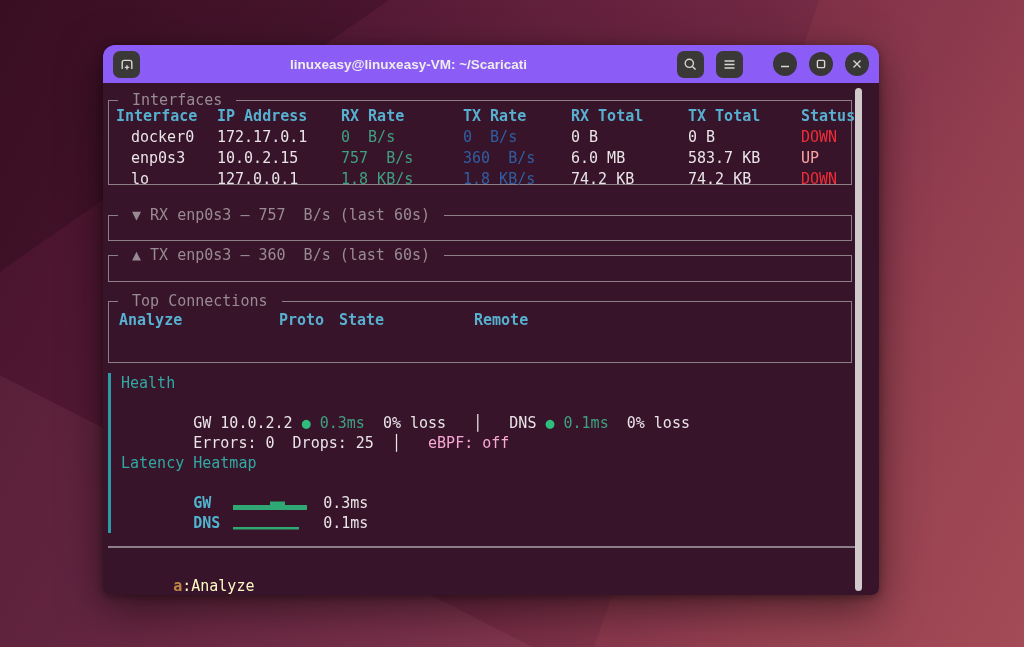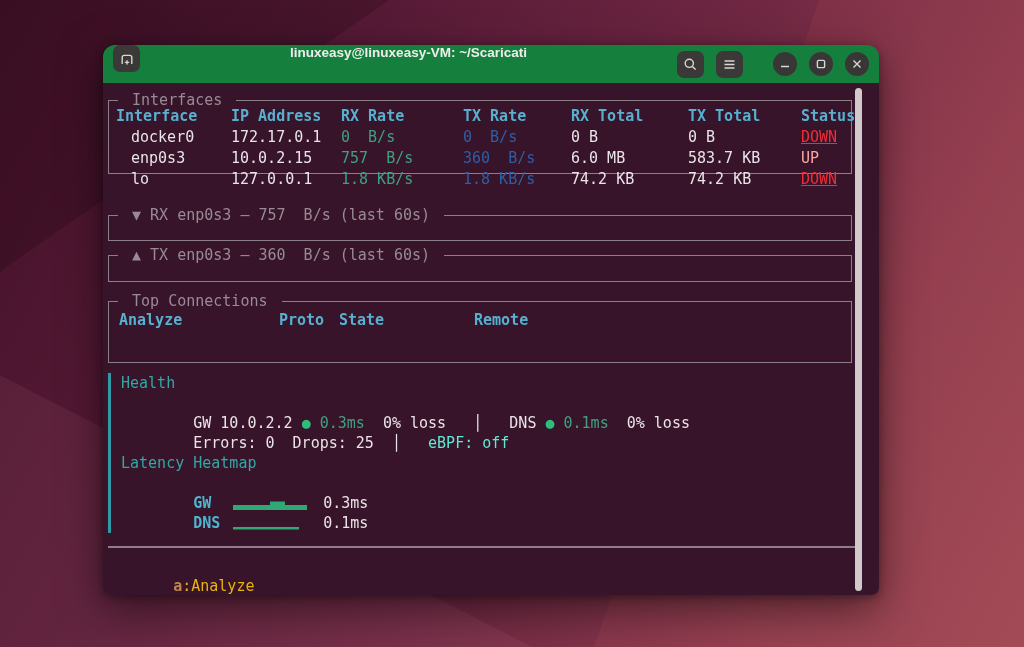--- a/index.html
+++ b/index.html
@@ -12,75 +12,75 @@
   .facet { position:absolute; inset:0; }
   .facet.f1 { background:rgba(0,0,0,0.16); clip-path:polygon(0 0,38% 0,0 42%); }
   .facet.f2 { background:rgba(255,170,180,0.07); clip-path:polygon(0 58%,52% 100%,0 100%); }
   .facet.f3 { background:rgba(255,120,110,0.08); clip-path:polygon(80% 0,100% 0,100% 100%,58% 100%); }
 
   
   .window { position:absolute; left:103px; top:45px; width:776px; height:550px;
     border-radius:12px 12px 7px 7px; overflow:hidden;
     box-shadow:0 14px 44px rgba(0,0,0,0.5), 0 2px 8px rgba(0,0,0,0.35); }
 
-  .titlebar { height:38px; background:#15803d; display:flex; 
+  .titlebar { height:38px; background:#8b5cf6; display:flex; align-items:center;
     padding:0 10px; gap:8px; }
   .tb-btn { width:27px; height:27px; border-radius:7px; background:#3b3937;
     display:flex; align-items:center; justify-content:center; flex:0 0 auto; }
   .tb-circle { width:24px; height:24px; border-radius:50%; background:#393735;
     display:flex; align-items:center; justify-content:center; flex:0 0 auto; }
   .tb-title { flex:1; text-align:center; color:#efedec; font-size:13.5px; font-weight:bold;
     white-space:nowrap; overflow:hidden; }
   .tb-right { display:flex; align-items:center; gap:12px; }
   .tb-icon { stroke:#d9d6d3; fill:none; stroke-width:1.4; }
 
   
   .terminal { position:relative; height:512px; background:#37142a;
     font-family:"DejaVu Sans Mono", monospace; font-size:15px; color:#e9e4e7; }
 
   .panel { position:absolute; left:5px; width:744px; border:1.5px solid #8d7f88; }
   .panel-title { position:absolute; top:-10px; left:9px; background:#37142a;
     padding:0 5px; color:#998b94; font-size:15px; line-height:19px; white-space:pre; }
 
-  .p-if   { top:17px;  height:74px; }
+  .p-if   { top:17px;  height:85px; }
   .p-rx   { top:132px; height:26px; }
   .p-tx   { top:172px; height:27px; }
   .p-conn { top:218px; height:62px;text-decoration:underline; }
 
   .tbl { position:absolute; top:5px; left:0; right:0; }
   .trow { position:relative; height:21px; line-height:21px; }
   .cell { position:absolute; white-space:pre; }
   .hdr { color:#57b0cf; font-weight:bold; }
   .c0 { left:7px; }  .cName { left:22px;text-align:center; }
-  .c1 { left:122px; } .c2 { left:232px; } .c3 { left:354px; }
+  .c1 { left:108px; } .c2 { left:232px; } .c3 { left:354px; }
   .c4 { left:462px; } .c5 { left:579px; } .c6 { left:692px; }
   .rx-val { color:#3fa080; } .tx-val { color:#2e5fa3; }
-  .down { color:#ef2d38;text-decoration:underline; } .up { color:#fca5a5; }
+  .down { color:#ef2d38; } .up { color:#fca5a5; }
 
   .conn-hdr { position:absolute; top:8px; left:0; right:0; height:21px; line-height:21px; }
   .k0 { left:10px; } .k1 { left:170px; } .k2 { left:230px; } .k3 { left:365px; }
 
   
   .health-block { position:absolute; left:5px; top:290px; width:640px; height:160px;
     border-left:3px solid #2e9aa6; padding-left:10px; }
   .hline { height:20px; line-height:20px; white-space:pre; }
   .teal { color:#31a8a2; }
   .dot { color:#2ebd7d; }
   .ms { color:#3fa080; }
-  .dim { color:#5eead4; }
+  .dim { color:#f9a8d4; }
   .hm-label { display:inline-block; width:40px; color:#4fb4ce; font-weight:bold; }
   .hm-bar { vertical-align:-2px; }
   .hm-val { margin-left:10px; }
 
   .separator { position:absolute; left:5px; top:463px; width:750px; height:2px; background:#8d7f88; }
 
   .statusbar { position:absolute; left:16px; top:473px; height:20px; line-height:20px; white-space:pre; }
   .sb-item { margin-right:19px; }
   .sb-key { color:#c08848; font-weight:bold; }
-  .sb-label { color:#eab308; }
+  .sb-label { color:#fef9c3; }
 
   .scrollbar { position:absolute; left:752px; top:5px; width:7px; height:503px;
     background:#d0cacd; border-radius:4px; }
 </style>
 </head>
 <body>
 
 <div class="desktop">
   <div class="facet f1"></div>
   <div class="facet f2"></div>

